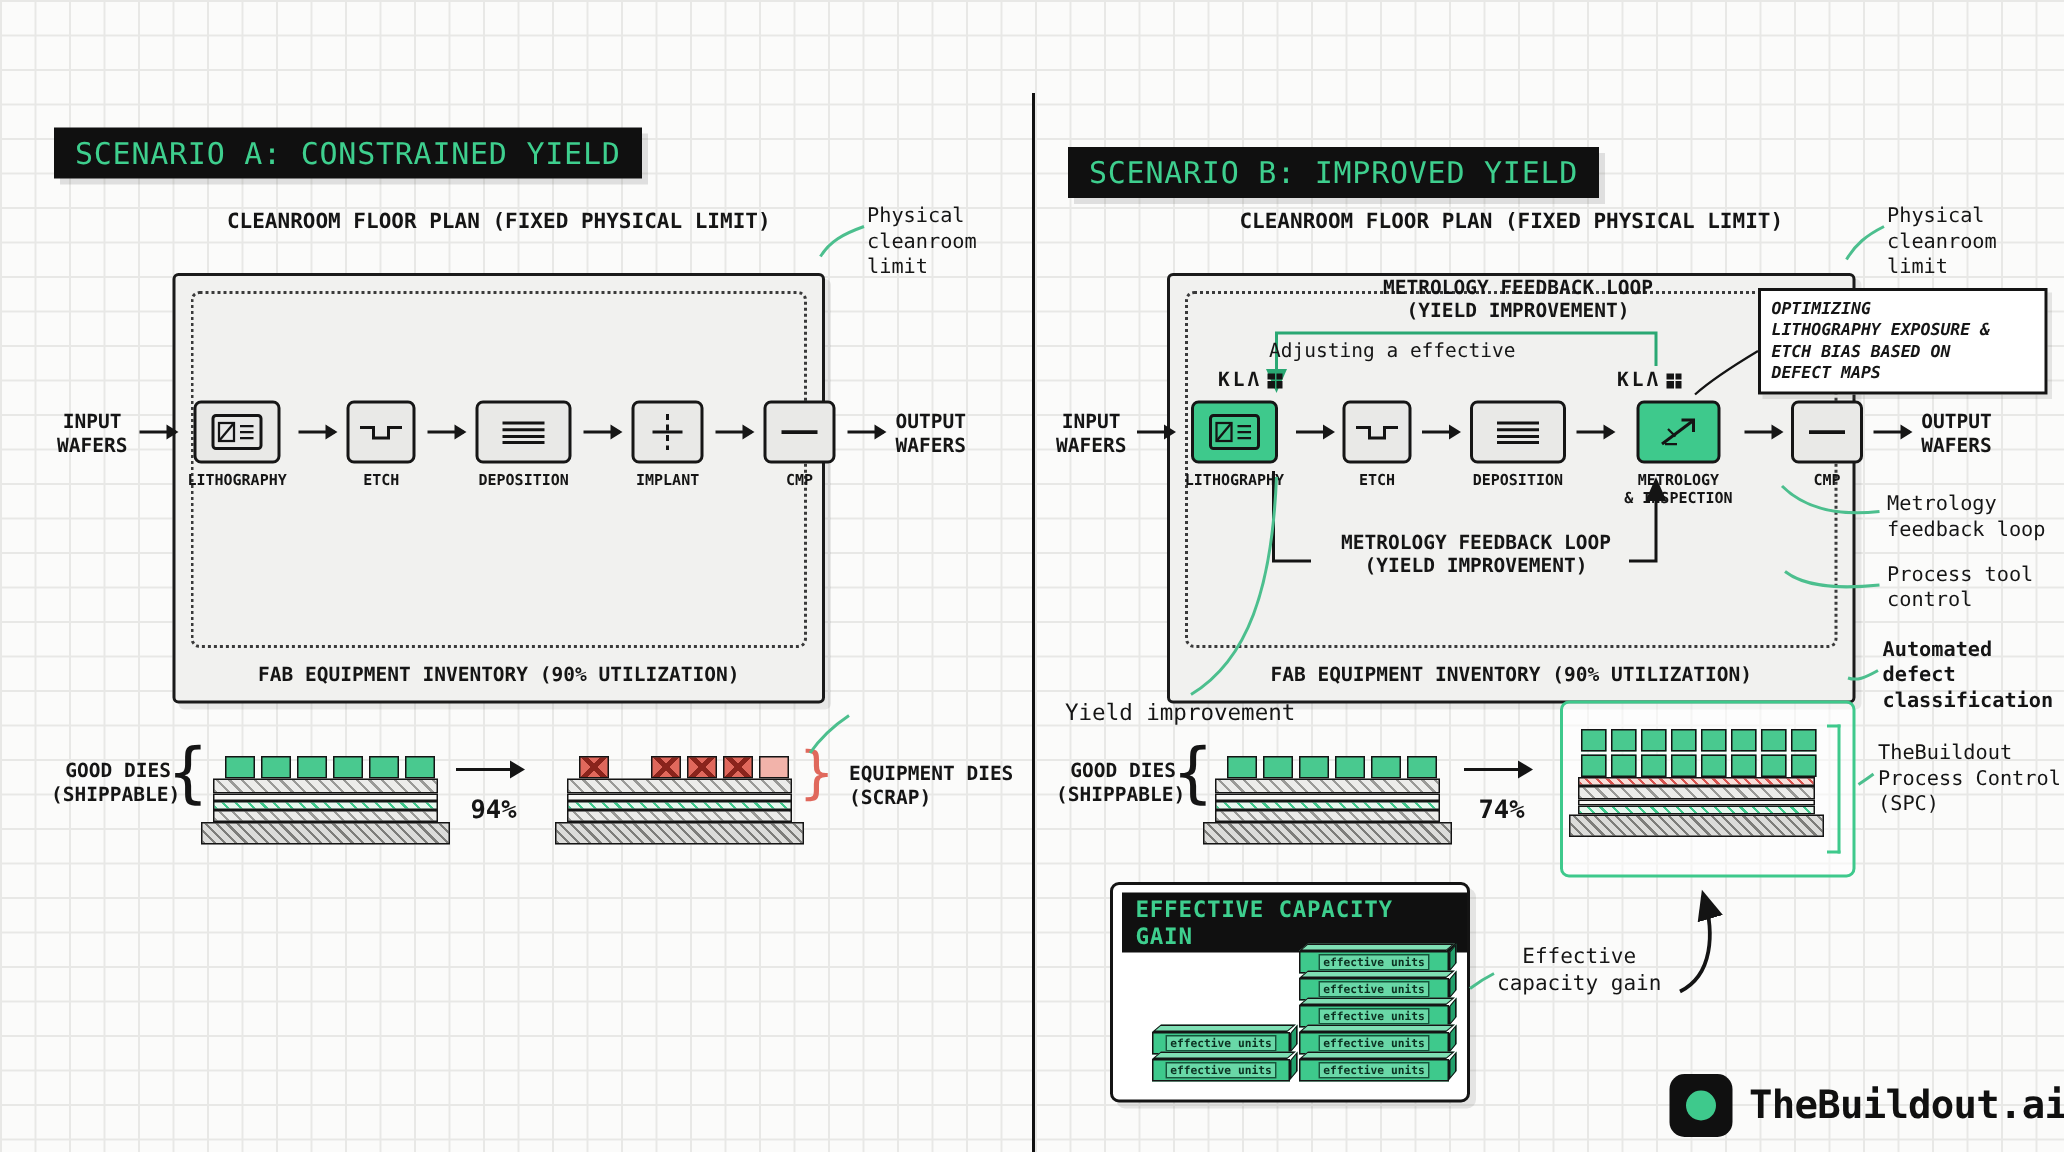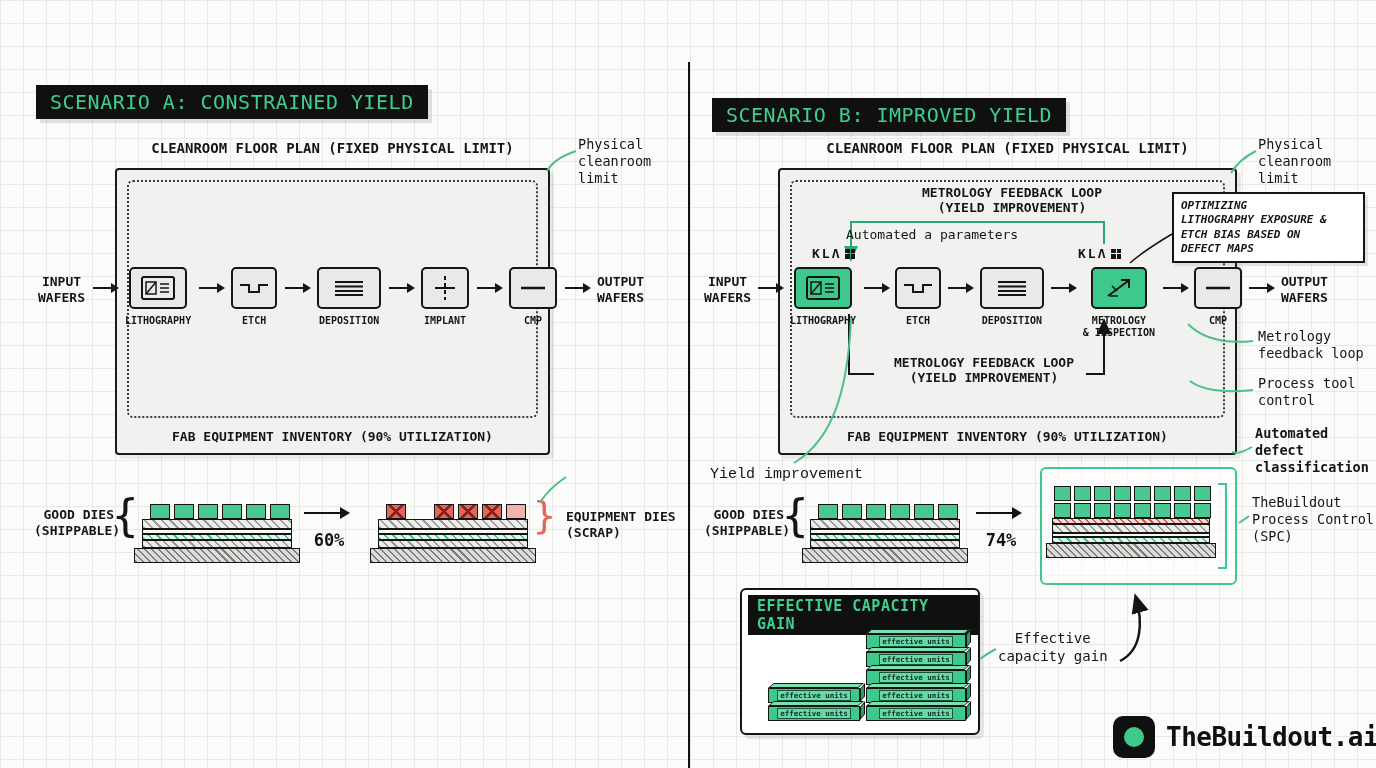--- a/index.html
+++ b/index.html
@@ -12,21 +12,21 @@
   .pre{white-space:pre-line;}
 
   .titlebar{left:0;top:0;width:100%;height:62px;background:#101010;color:#fff;display:flex;align-items:center;}
   .titlebar .t{padding-left:40px;font-size:25px;font-weight:700;letter-spacing:0.5px;}
 
   .divider{left:688px;top:62px;width:2px;height:706px;background:#111;}
 
   .badge{height:34px;background:#101010;color:#3ecf8e;font-size:20px;font-weight:400;display:flex;align-items:center;padding:0 14px;letter-spacing:0.5px;box-shadow:4px 4px 0 rgba(100,100,100,0.18);}
 
   .fp-title{font-size:14px;font-weight:700;text-align:center;}
-  .floorplan{background:#f1f1ef;border:2px solid #1a1a1a;border-radius:4px;box-shadow:4px 4px 0 rgba(100,100,100,0.12);box-sizing:border-box;}
+  .floorplan{background:#f1f1ef;border:2px solid #1a1a1a;border-radius:4px;box-shadow:4px 4px 0 rgba(100,100,100,0.12);box-sizing:border-box;margin-top:14px;}
   .fp-dotted{position:absolute;left:10px;top:10px;width:calc(100% - 20px);height:238px;border:2px dotted #3a3a3a;border-radius:6px;box-sizing:border-box;}
   .fp-footer{position:absolute;left:0;bottom:9px;width:100%;text-align:center;font-size:13px;font-weight:700;}
 
   .flow{display:flex;align-items:flex-start;justify-content:space-between;z-index:2;}
   .endlabel{font-size:13px;font-weight:700;line-height:1.2;text-align:center;margin-top:7px;white-space:pre-line;flex:none;}
   .farrow{height:2px;background:#161616;width:24px;margin-top:20px;position:relative;flex:none;}
   .farrow::after{content:"";position:absolute;right:-2px;top:-4px;width:0;height:0;border-left:8px solid #161616;border-top:5px solid transparent;border-bottom:5px solid transparent;}
   .tool{display:flex;flex-direction:column;align-items:center;flex:none;}
   .tbox{height:42px;border:2px solid #161616;border-radius:5px;background:#e9e9e7;display:flex;align-items:center;justify-content:center;box-sizing:border-box;}
   .tool.green .tbox{background:#3ec98c;}
@@ -71,21 +71,21 @@
   .unit::before{content:"";position:absolute;left:2px;top:-6px;width:100%;height:5px;background:#7fdfb4;border:1px solid #141414;transform:skewX(-50deg);box-sizing:border-box;}
   .unit::after{content:"";position:absolute;right:-6px;top:-3px;width:5px;height:100%;background:#23a06c;border:1px solid #141414;transform:skewY(-50deg);box-sizing:border-box;}
   .unit span{font-size:7.5px;font-weight:700;color:#0b2f20;background:#69d8a7;border:1px solid #14543a;padding:0 2px;line-height:1.3;z-index:1;}
   .unit.small{width:92px;}
 
   .logo-badge{width:42px;height:42px;background:#101010;border-radius:10px;display:flex;align-items:center;justify-content:center;}
   .logo-circle{width:20px;height:20px;border-radius:50%;background:#3ec98c;}
   .brand{font-size:26px;font-weight:700;color:#101010;letter-spacing:-0.5px;}
 
   svg.overlay{left:0;top:0;pointer-events:none;z-index:3;}
-  .seg{font-size:15px;font-family:Liberation Mono, monospace;}
+  .seg{font-size:15px;}
 </style>
 </head>
 <body>
 
 <div class="canvas">
 
 
   <div class="abs divider"></div>
 
   <div>
@@ -174,21 +174,21 @@
       </div>
       <div class="layer hatch-gray" style="width:150px;height:10px;"></div>
       <div class="layer plain" style="width:150px;height:5px;"></div>
       <div class="layer hatch-green" style="width:150px;height:6px;"></div>
       <div class="layer hatch-gray" style="width:150px;height:8px;"></div>
       <div class="layer hatch-dark" style="width:166px;height:15px;margin-left:-8px;"></div>
     </div>
 
     <div class="abs" style="left:304px;top:512px;width:50px;">
       <div class="pct-arrow"></div>
-      <div class="pct">60%</div>
+      <div class="pct">94%</div>
     </div>
 
     <div class="abs wafer" style="left:378px;top:504px;">
       <div class="dies">
         <div class="die defect"></div>
           <div class="die gap"></div>
           <div class="die defect"></div>
           <div class="die defect"></div>
           <div class="die defect"></div>
           <div class="die faded"></div>
@@ -210,21 +210,21 @@
 
     <div class="abs fp-title" style="left:778px;top:140px;width:459px;">CLEANROOM FLOOR PLAN (FIXED PHYSICAL LIMIT)</div>
 
     <div class="abs floorplan" style="left:778px;top:168px;width:459px;height:287px;">
       <div class="fp-dotted"></div>
       <div class="fp-footer">FAB EQUIPMENT INVENTORY (90% UTILIZATION)</div>
     </div>
 
     <div class="abs fb-text pre" style="left:902px;top:186px;width:220px;">METROLOGY FEEDBACK LOOP
 (YIELD IMPROVEMENT)</div>
-    <div class="abs adj-text" style="left:846px;top:227px;">Automated a parameters</div>
+    <div class="abs adj-text" style="left:846px;top:227px;">Adjusting a effective</div>
 
     <div class="abs kla" style="left:812px;top:246px;">
       <span>KLΛ</span>
       <span class="klgrid">
           <i></i>
           <i></i>
           <i></i>
           <i></i>
         </span>
     </div>

